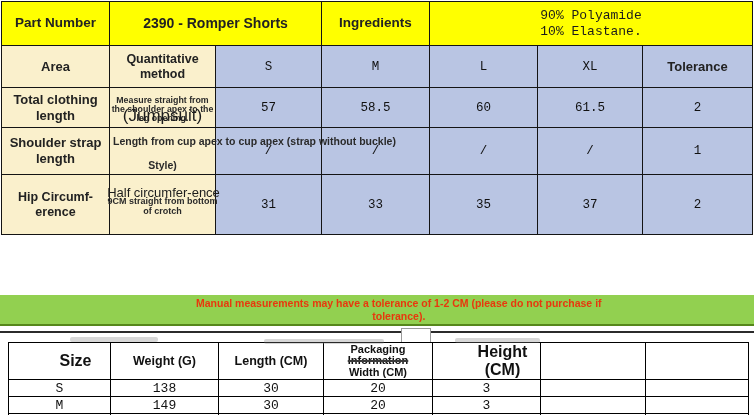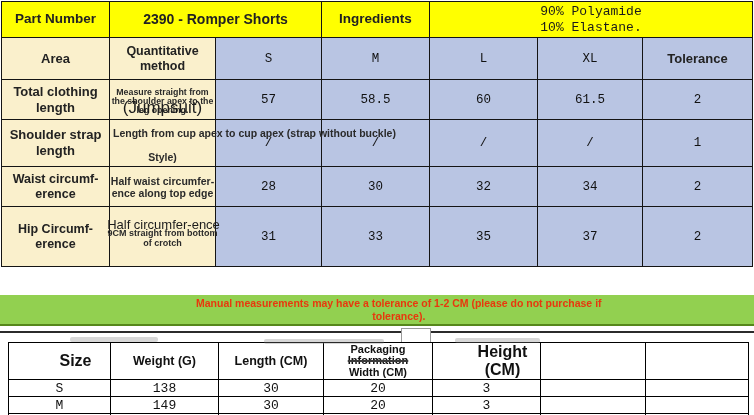--- a/index.html
+++ b/index.html
@@ -86,21 +86,21 @@
     <colgroup>
       <col style="width:108px">
         <col style="width:106px">
         <col style="width:106px">
       <col style="width:108px">
         <col style="width:108px">
         <col style="width:105px">
       <col style="width:110px">
     </colgroup>
     <tbody>
-        <tr style="height:36px">
+        <tr style="height:44px">
       <td class="c-yellow lbl lbl-pn">Part Number</td>
       <td class="c-yellow lbl lbl-pv" colspan="2">2390 - Romper Shorts</td>
       <td class="c-yellow lbl lbl-pn">Ingredients</td>
       <td class="c-yellow ing-val" colspan="3">
         <div class="ing-lines">
           <div>90% Polyamide</div>
           <div>10% Elastane.</div>
         </div>
       </td>
     </tr>
@@ -129,31 +129,20 @@
       <td class="c-cream lbl">Shoulder strap length</td>
       <td class="c-cream method-cell">
         <div class="strap-note">Length from cup apex to cup apex (strap without buckle)</div>
         <div class="style-note">Style)</div>
       </td>
       <td class="c-blue val">/</td>
       <td class="c-blue val">/</td>
       <td class="c-blue val">/</td>
       <td class="c-blue val">/</td>
       <td class="c-blue val">1</td>
-    </tr>
-    <tr style="height:40px">
-      <td class="c-cream lbl lbl-sm">Waist circumf-erence</td>
-      <td class="c-cream method-cell">
-        <div class="note waist-n">Half waist circumfer-ence along top edge</div>
-      </td>
-      <td class="c-blue val">28</td>
-      <td class="c-blue val">30</td>
-      <td class="c-blue val">32</td>
-      <td class="c-blue val">34</td>
-      <td class="c-blue val">2</td>
     </tr>
     <tr style="height:60px">
       <td class="c-cream lbl lbl-sm">Hip Circumf-erence</td>
       <td class="c-cream method-cell">
         <div class="note hip-n1">9CM straight from bottom of crotch</div>
         <div class="big-b hip-big">Half circumfer-ence</div>
       </td>
       <td class="c-blue val">31</td>
       <td class="c-blue val">33</td>
       <td class="c-blue val">35</td>

